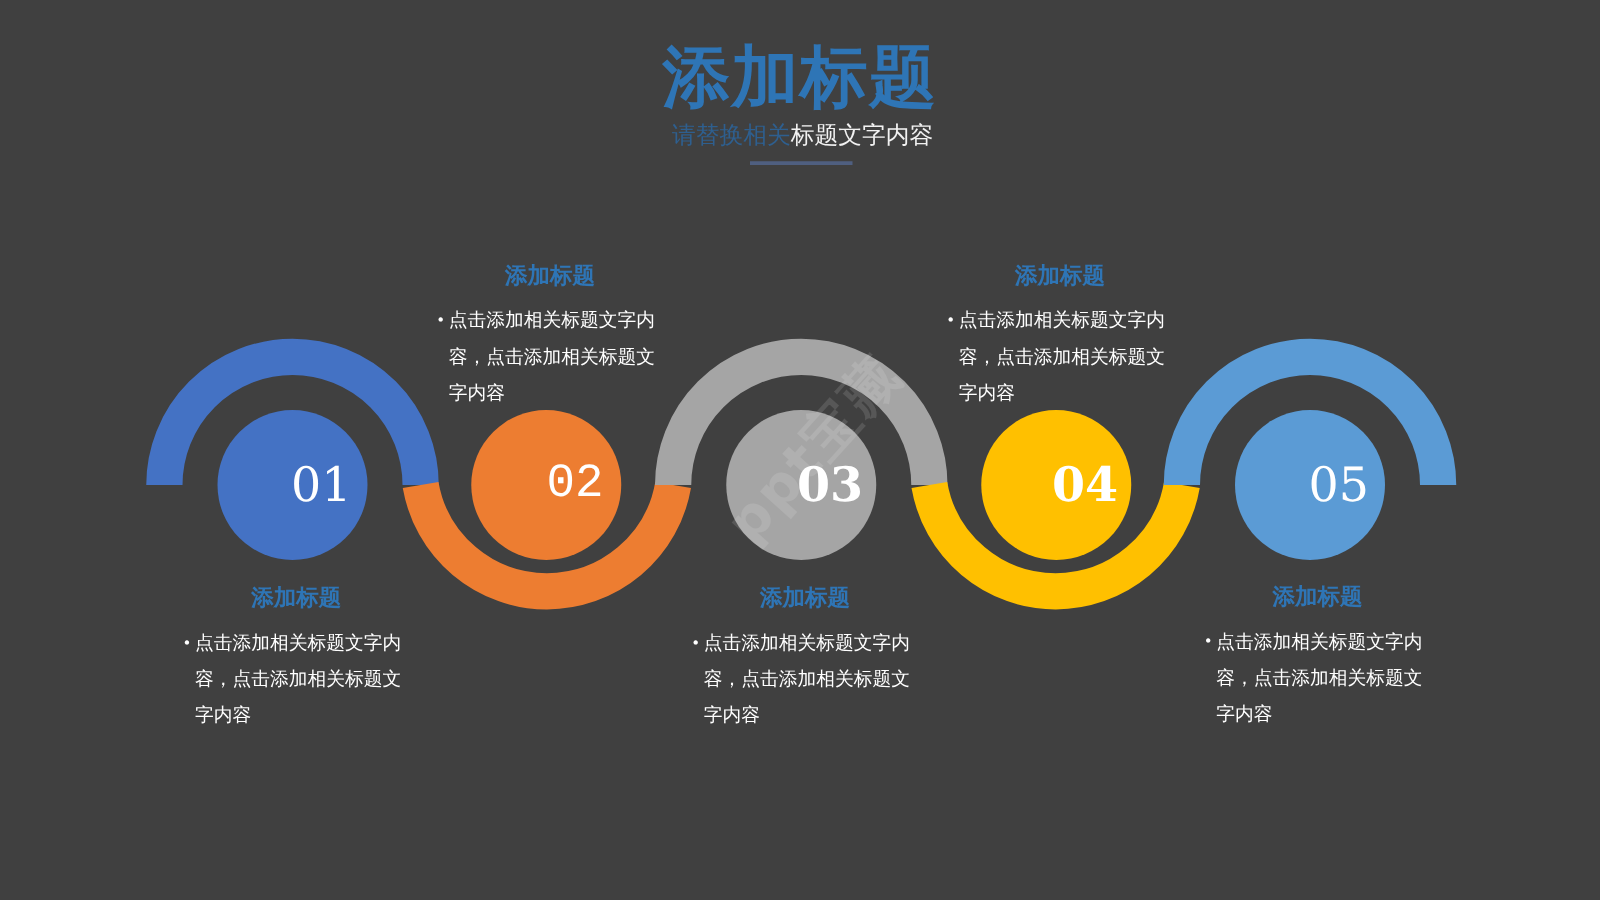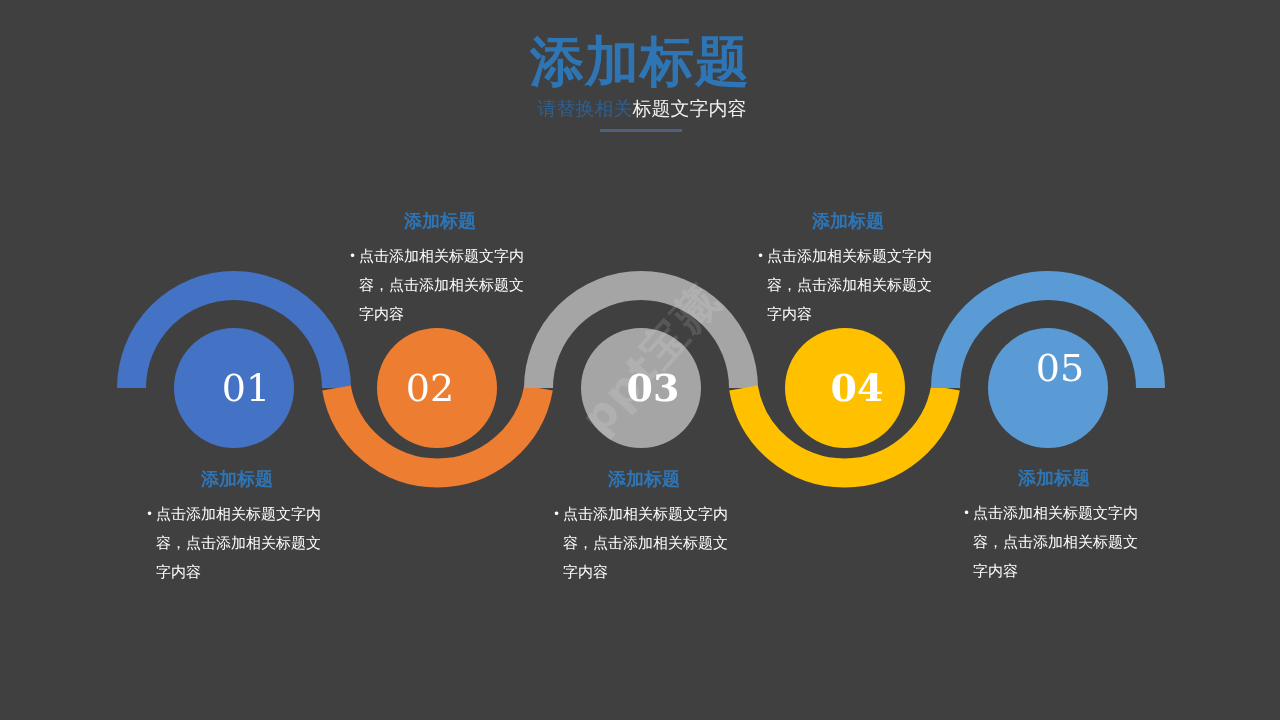--- a/index.html
+++ b/index.html
@@ -7,21 +7,21 @@
          font-family:"DejaVu Sans","Liberation Sans",sans-serif; }
   .title { position:absolute; left:0; width:1280px; top:28px; text-align:center;
            font-family:"DejaVu Serif","Liberation Serif",serif; font-weight:bold; font-size:54px;
            color:#2e75b6; line-height:66px; letter-spacing:1px; }
   .subtitle { position:absolute; left:2px; width:1280px; top:95px; text-align:center; font-size:19px; line-height:26px; }
   .subtitle .a { color:#2e5f8f; }
   .subtitle .b { color:#f2f2f2; }
   .underline { position:absolute; left:600px; top:129px; width:82px; height:3px; background:#4f5f80; }
   svg.diagram { position:absolute; left:0; top:0; }
   .num { position:absolute; width:144px; text-align:center; font-family:"DejaVu Serif","Liberation Serif",serif;
-         font-size:38px; color:#ffffff; line-height:44px; }
+         font-size:38px; color:#ffffff; line-height:44px;margin-left:11px; }
   .block { position:absolute; width:190px; }
   .block .h { text-align:center; font-family:"DejaVu Serif","Liberation Serif",serif; font-weight:bold;
               font-size:18px; color:#2e75b6; line-height:26px; margin-bottom:8px; }
   .block .p { color:#ffffff; font-size:15px; line-height:29px; padding-left:14px; position:relative; }
   .block .p .dot { position:absolute; left:4px; top:0; font-size:12px; }
   .watermark { position:absolute; left:560px; top:330px; transform:rotate(-48deg); transform-origin:center;
                font-size:44px; font-weight:bold; color:rgba(255,255,255,0.12); letter-spacing:2px; white-space:nowrap; }
 </style>
 </head>
 <body>
@@ -40,24 +40,24 @@
   <path d="M743.5 388 A102.5 102.5 0 0 0 945.5 388" fill="none" stroke="#ffc000" stroke-width="29"></path>
   <path d="M945.5 388 A102.5 102.5 0 0 1 1150.5 388" fill="none" stroke="#5b9bd5" stroke-width="29"></path>
   <circle cx="234" cy="388" r="60" fill="#4472c4"></circle>
   <circle cx="437" cy="388" r="60" fill="#ed7d31"></circle>
   <circle cx="641" cy="388" r="60" fill="#a5a5a5"></circle>
   <circle cx="845" cy="388" r="60" fill="#ffc000"></circle>
   <circle cx="1048" cy="388" r="60" fill="#5b9bd5"></circle>
 </svg>
 
 <div class="num" style="left:174px;top:366px;">01</div>
-<div class="num" style="left:358px;top:366px;">02</div>
+<div class="num" style="left:377px;top:366px;font-family:Liberation Mono, monospace;">02</div>
 <div class="num" style="left:581px;top:366px;font-weight:bold;">03</div>
 <div class="num" style="left:785px;top:366px;font-weight:bold;">04</div>
-<div class="num" style="left:988px;top:346px;">05</div>
+<div class="num" style="left:988px;top:366px;">05</div>
 
 <div class="watermark">ppt宝藏</div>
 
 <div class="block" style="left:142px;top:466px;">
   <div class="h">添加标题</div>
   <div class="p"><span class="dot">•</span><span>点击添加相关标题文字内容，点击添加相关标题文字内容</span></div>
 </div>
 <div class="block" style="left:549px;top:466px;">
   <div class="h">添加标题</div>
   <div class="p"><span class="dot">•</span><span>点击添加相关标题文字内容，点击添加相关标题文字内容</span></div>

